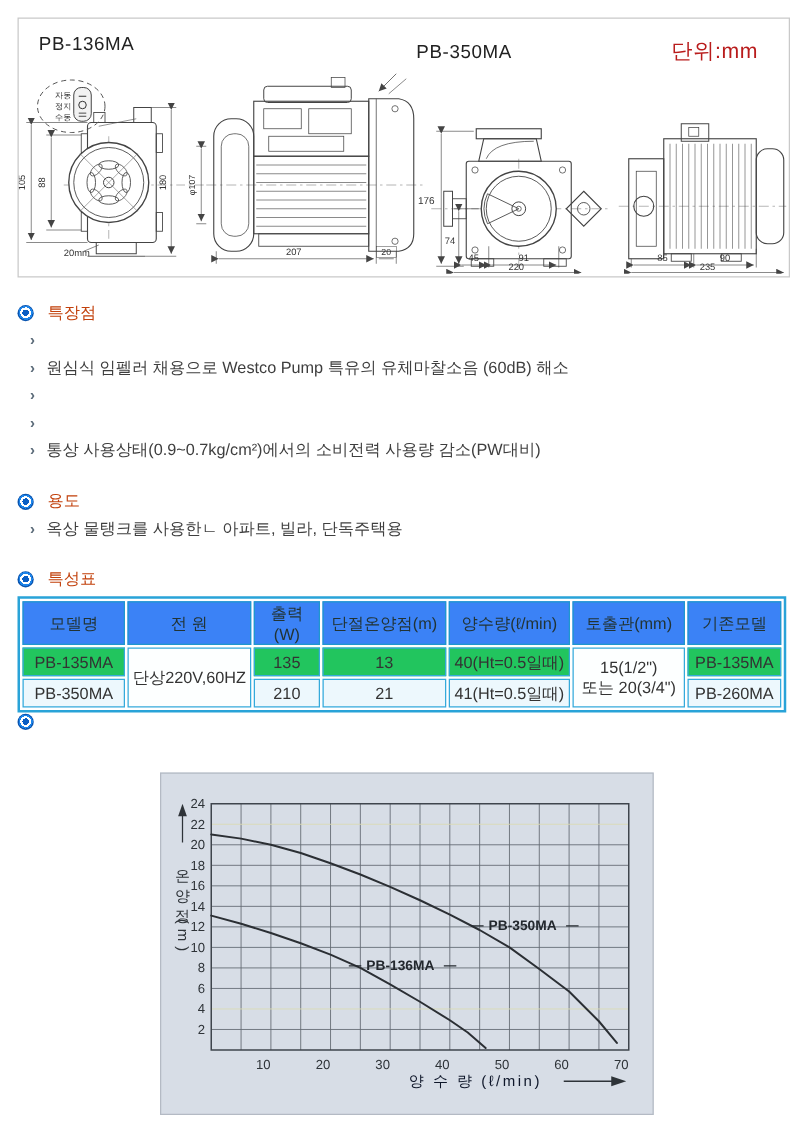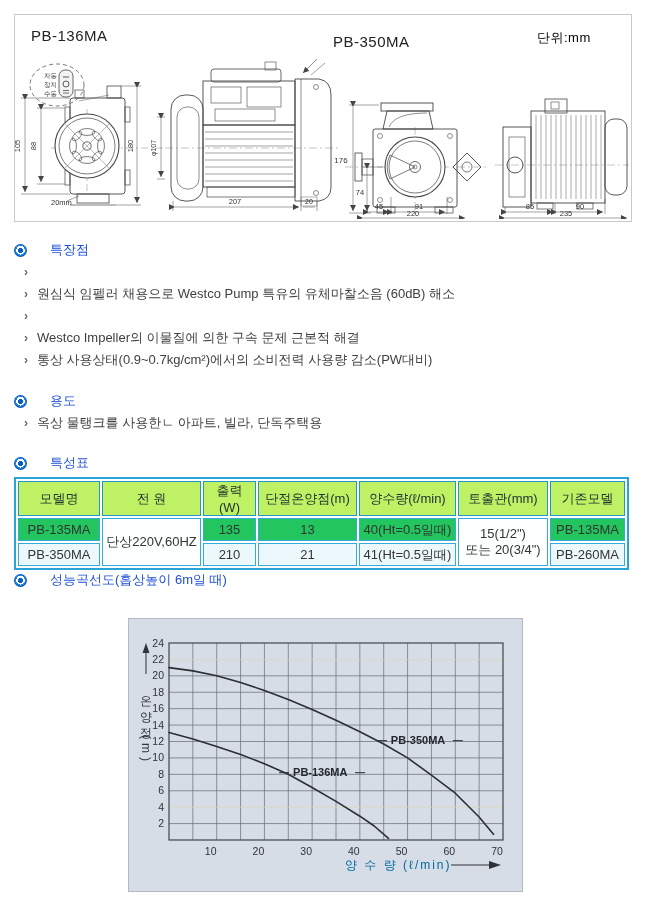--- a/index.html
+++ b/index.html
@@ -3,40 +3,40 @@
 <meta charset="utf-8">
 <style>
   html,body{margin:0;padding:0;background:#fff;}
   body{width:645px;height:899px;position:relative;font-family:"Liberation Sans","DejaVu Sans",sans-serif;color:#3c3c3c;overflow:hidden;}
   .abs{position:absolute;}
   
   #drawing-panel{left:14px;top:14px;width:616px;height:206px;border:1px solid #c9c9c9;background:#fff;}
   .draw-title{position:absolute;font-size:15px;color:#222;letter-spacing:0.5px;}
   #title-pb136{left:16px;top:12px;}
   #title-pb350{left:318px;top:18px;}
-  #unit-label{left:522px;top:14px;font-size:13px;color:#000000;}
+  #unit-label{left:522px;top:14px;font-size:17px;color:#b91c1c;}
   
-  .section-head{position:absolute;left:14px;display:flex;align-items:center;gap:23px;font-size:13px;color:#1d4ed8;}
+  .section-head{position:absolute;left:14px;display:flex;align-items:center;gap:11px;font-size:13px;color:#c2410c;}
   .bullet{width:13px;height:13px;border-radius:50%;flex:0 0 13px;
     background:radial-gradient(circle at 50% 48%, #0a5ec4 0 2.6px, #ffffff 2.6px 4.3px, #1c83e8 4.3px 5.6px, #0a55b0 5.6px);}
   .items{position:absolute;left:24px;display:flex;flex-direction:column;}
   .item{display:flex;gap:9px;font-size:13px;line-height:22px;color:#3e3e3e;}
   .chev{color:#5a6a78;font-weight:bold;font-size:12px;line-height:22px;}
   .item.bold{font-weight:bold;color:#1c1c1c;}
   
   #spec-table{position:absolute;left:14px;top:477px;border-collapse:separate;border-spacing:2px;background:#ffffff;border:2px solid #29a3d8;}
-  #spec-table th{background:#bef264;border:1px solid #1f97cd;font-size:13px;font-weight:normal;color:#233;height:27px;padding:0 4px;}
+  #spec-table th{background:#3b82f6;border:1px solid #1f97cd;font-size:13px;font-weight:normal;color:#233;height:27px;padding:0 4px;}
   #spec-table td{border:1px solid #35aadb;font-size:13px;text-align:center;height:21px;padding:0 3px;background:#22c55e;color:#333;}
   #spec-table tr.alt td{background:#edf8fd;}
   #spec-table td.merge{background:#fdffff;}
   
   #chart-box{left:128px;top:618px;width:393px;height:272px;background:#d7dde6;border:1px solid #b4bac4;}
   #chart-svg{position:absolute;left:0;top:0;}
   #y-axis-label{position:absolute;left:8px;top:68px;writing-mode:vertical-rl;font-size:12px;color:#2e3338;letter-spacing:4px;}
-  #x-axis-label{position:absolute;left:216px;top:238px;font-size:12px;color:#0369a1;letter-spacing:2px;}
+  #x-axis-label{position:absolute;left:198px;top:238px;font-size:12px;color:#0f172a;letter-spacing:2px;}
   svg text{font-family:"Liberation Sans","DejaVu Sans",sans-serif;}
 </style>
 </head>
 <body>
 
 <div id="drawing-panel" class="abs">
   <div id="title-pb136" class="draw-title">PB-136MA</div>
   <div id="title-pb350" class="draw-title">PB-350MA</div>
   <div id="unit-label" class="draw-title">단위:mm</div>
 
@@ -238,21 +238,20 @@
     </div>
   <div class="item">
       <span class="chev">›</span>
       <span>원심식 임펠러 채용으로 Westco Pump 특유의 유체마찰소음 (60dB) 해소</span>
     </div>
   <div class="item">
       <span class="chev">›</span>
     </div>
   <div class="item">
       <span class="chev">›</span>
-      <span>Westco Impeller의 이물질에 의한 구속 문제 근본적 해결</span>
     </div>
   <div class="item">
       <span class="chev">›</span>
       <span>통상 사용상태(0.9~0.7kg/cm²)에서의 소비전력 사용량 감소(PW대비)</span>
     </div>
 </div>
 
 <div class="section-head" style="top:392px;">
   <span class="bullet"></span>
   <span>용도</span>
@@ -307,21 +306,20 @@
       <td>210</td>
       <td>21</td>
       <td>41(Ht=0.5일때)</td>
       <td>PB-260MA</td>
     </tr>
   </tbody>
 </table>
 
 <div class="section-head" style="top:571px;">
   <span class="bullet"></span>
-  <span>성능곡선도(흡상높이 6m일 때)</span>
 </div>
 
 <div id="chart-box" class="abs">
   <svg id="chart-svg" width="391" height="270" viewBox="0 0 391 270">
       <line x1="63.857142857142854" y1="24" x2="63.857142857142854" y2="221" stroke="#636a74" stroke-width="0.7"></line>
       <line x1="87.71428571428571" y1="24" x2="87.71428571428571" y2="221" stroke="#636a74" stroke-width="0.7"></line>
       <line x1="111.57142857142857" y1="24" x2="111.57142857142857" y2="221" stroke="#636a74" stroke-width="0.7"></line>
       <line x1="135.42857142857142" y1="24" x2="135.42857142857142" y2="221" stroke="#636a74" stroke-width="0.7"></line>
       <line x1="159.28571428571428" y1="24" x2="159.28571428571428" y2="221" stroke="#636a74" stroke-width="0.7"></line>
       <line x1="183.14285714285714" y1="24" x2="183.14285714285714" y2="221" stroke="#636a74" stroke-width="0.7"></line>

